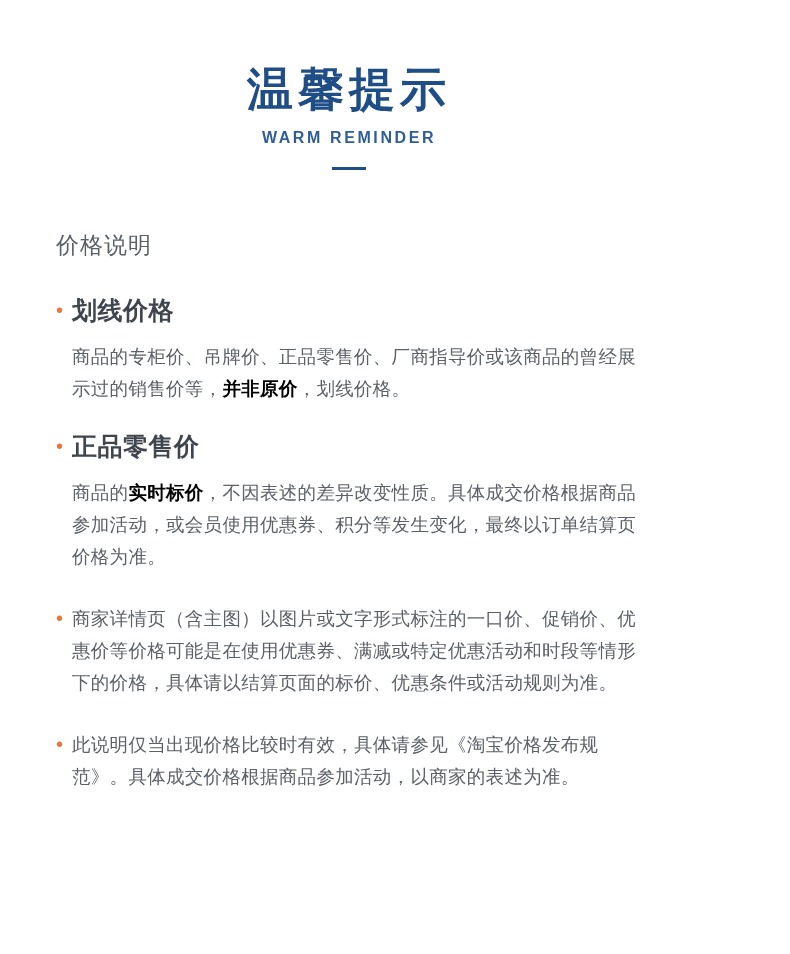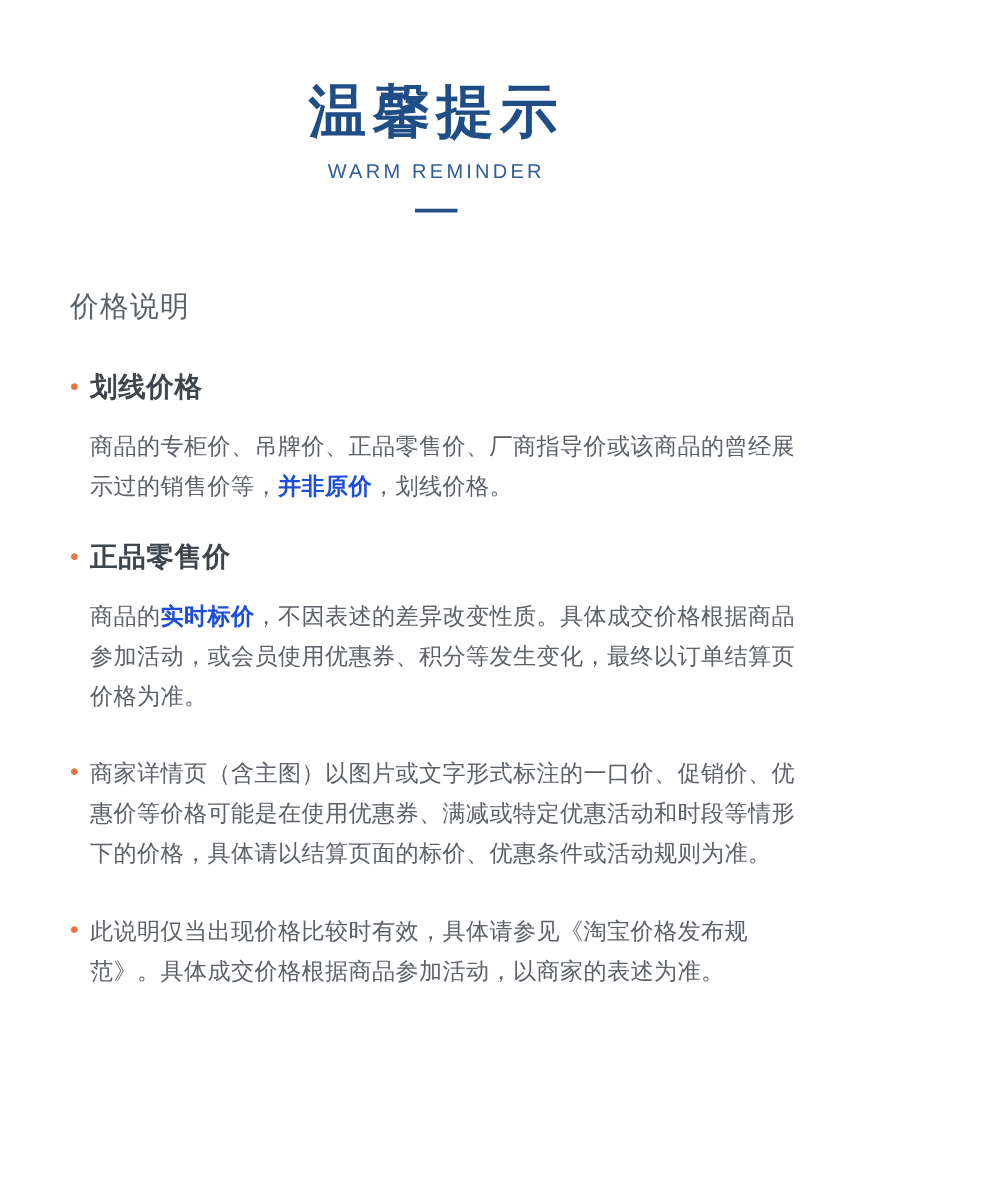--- a/index.html
+++ b/index.html
@@ -31,21 +31,21 @@
     font-size: 46px;
     font-weight: bold;
     letter-spacing: 5px;
     color: #1f4e87;
     line-height: 1.2;
   }
   .header-sub {
     margin-top: 12px;
     font-size: 16px;
     letter-spacing: 2.6px;
-    font-weight: normal;
+    font-weight: bold;
     color: #2f5d99;
   }
   .header-rule {
     margin: 20px auto 0 auto;
     width: 34px;
     height: 3px;
     background: #1f4e87;
   }
 
   
@@ -69,38 +69,38 @@
     width: 16px;
     color: #e8763a;
     font-size: 20px;
     line-height: 30px;
     text-align: left;
   }
   .item-body {
     flex: 1 1 auto;
   }
   .item-heading {
-    font-size: 22px;
+    font-size: 25px;
     font-weight: bold;
     color: #3f454d;
     line-height: 30px;
     letter-spacing: 0.5px;
   }
   .item-text {
     font-size: 18.5px;
     line-height: 32px;
     color: #5c6168;
     letter-spacing: 0.3px;
   }
   .sub-text {
     padding-left: 16px;
   }
   .item-text b {
     font-weight: bold;
-    color: #1d4ed8;
+    color: #000000;
   }
   .gap-lg {
     margin-bottom: 26px;
   }
   .gap-xl {
     margin-bottom: 30px;
   }
 </style>
 </head>
 <body>

